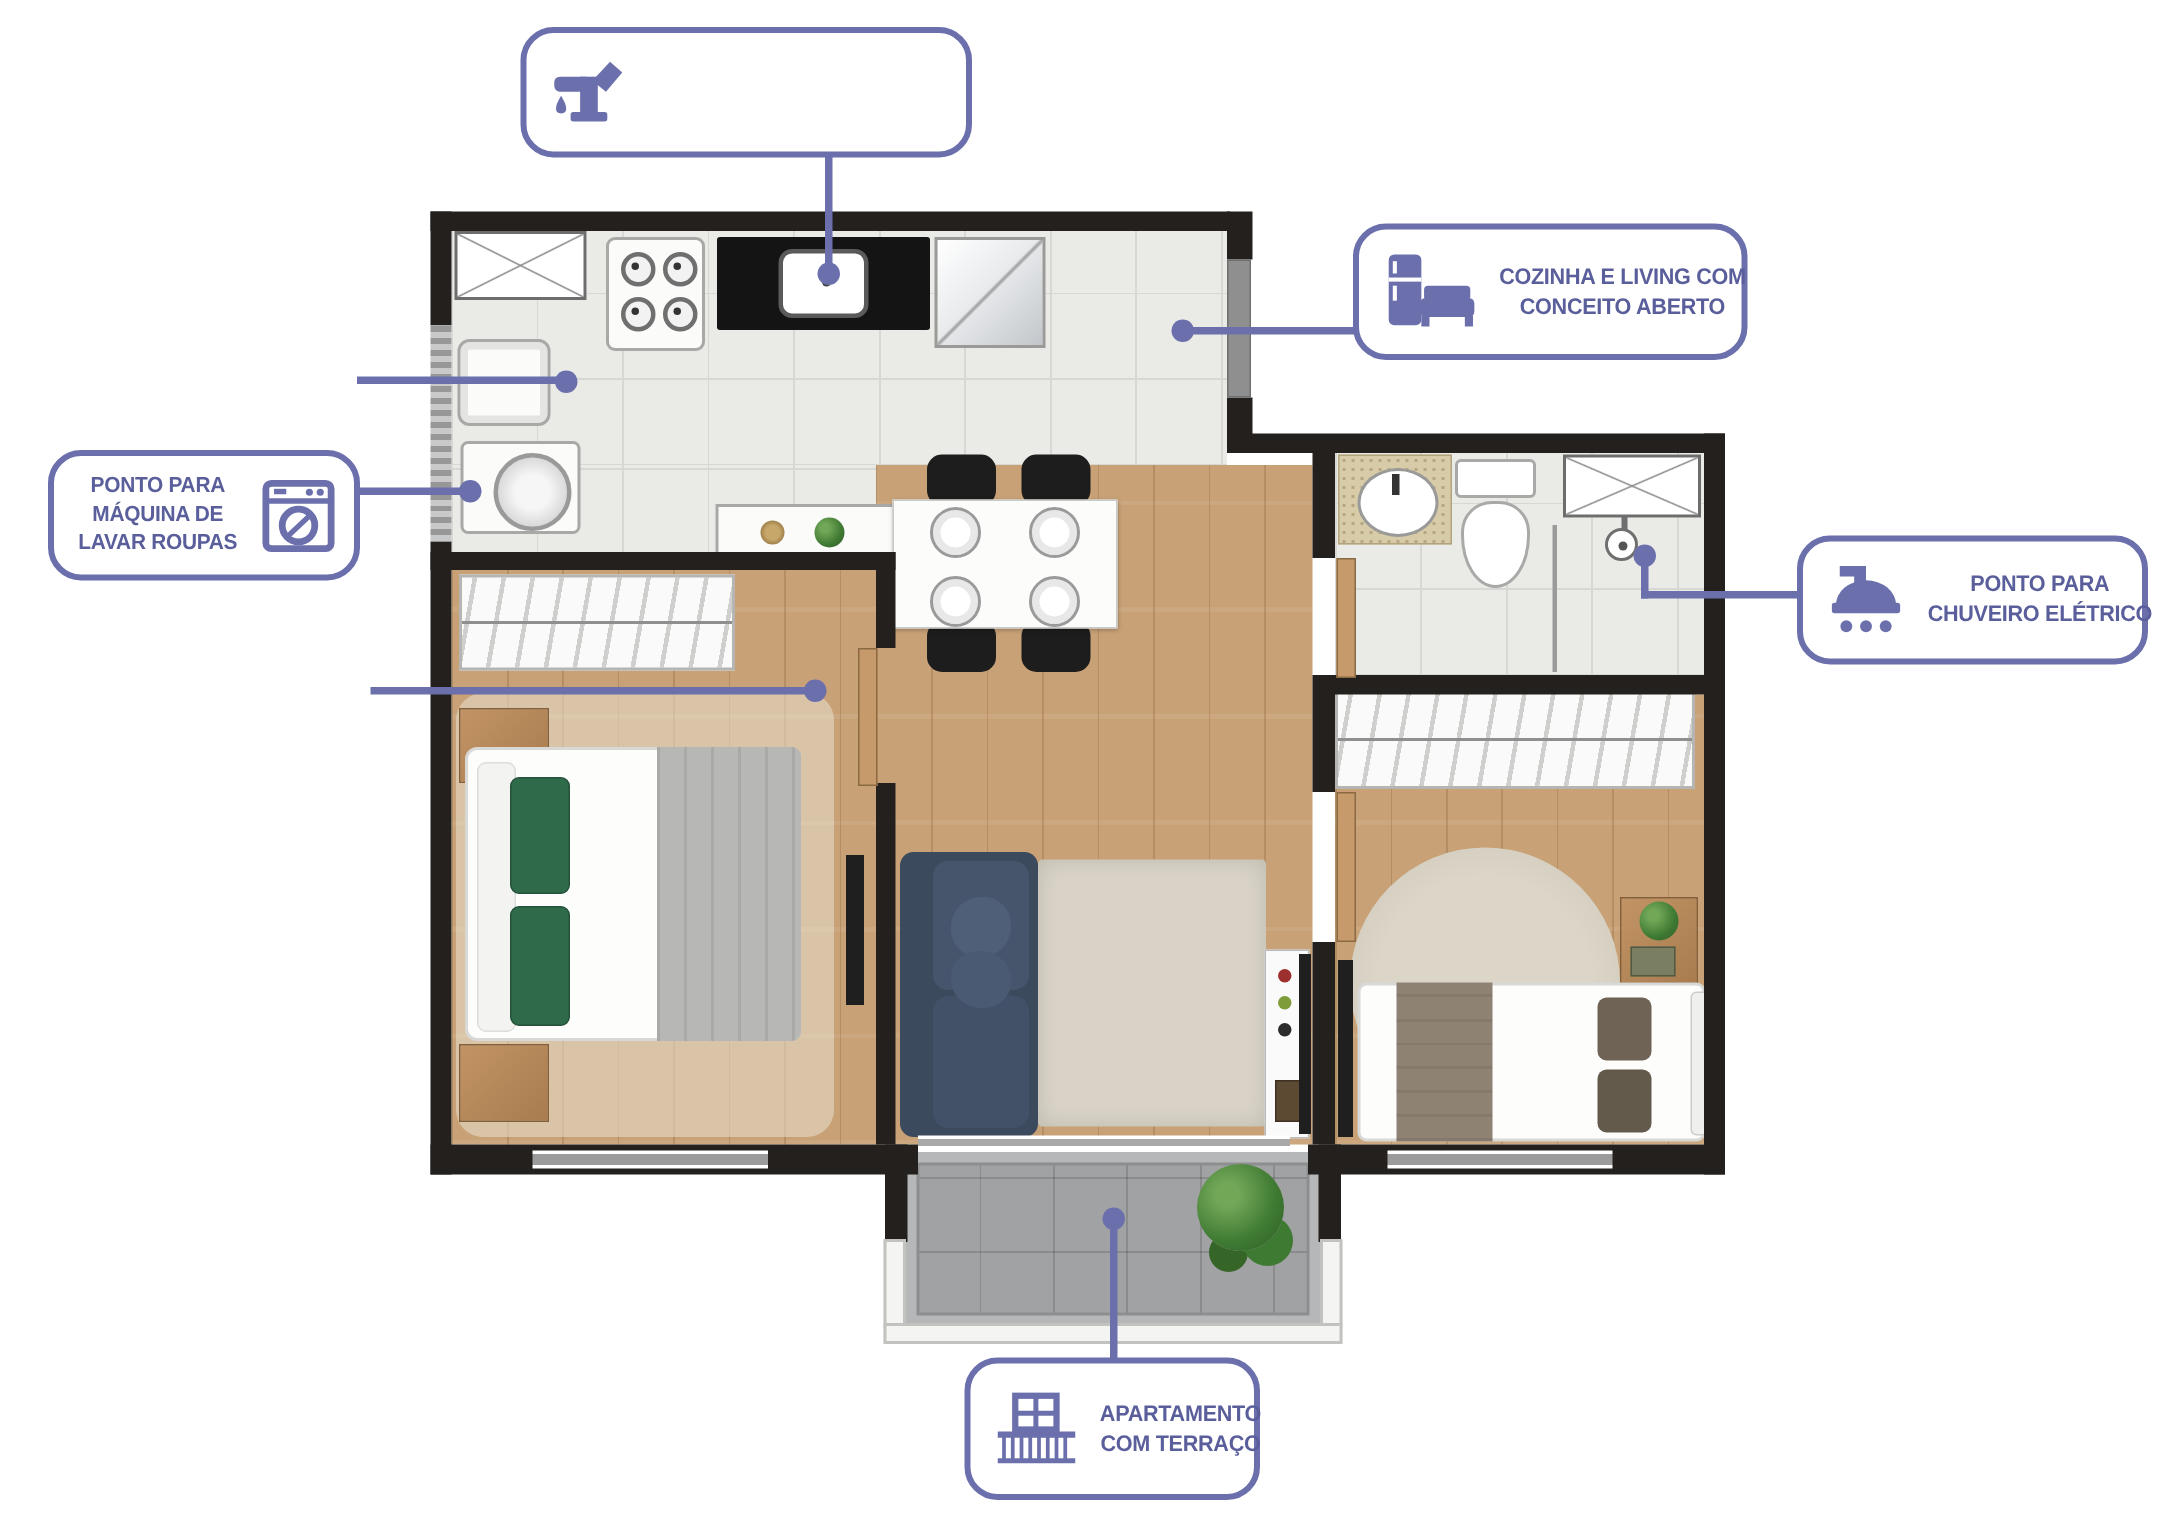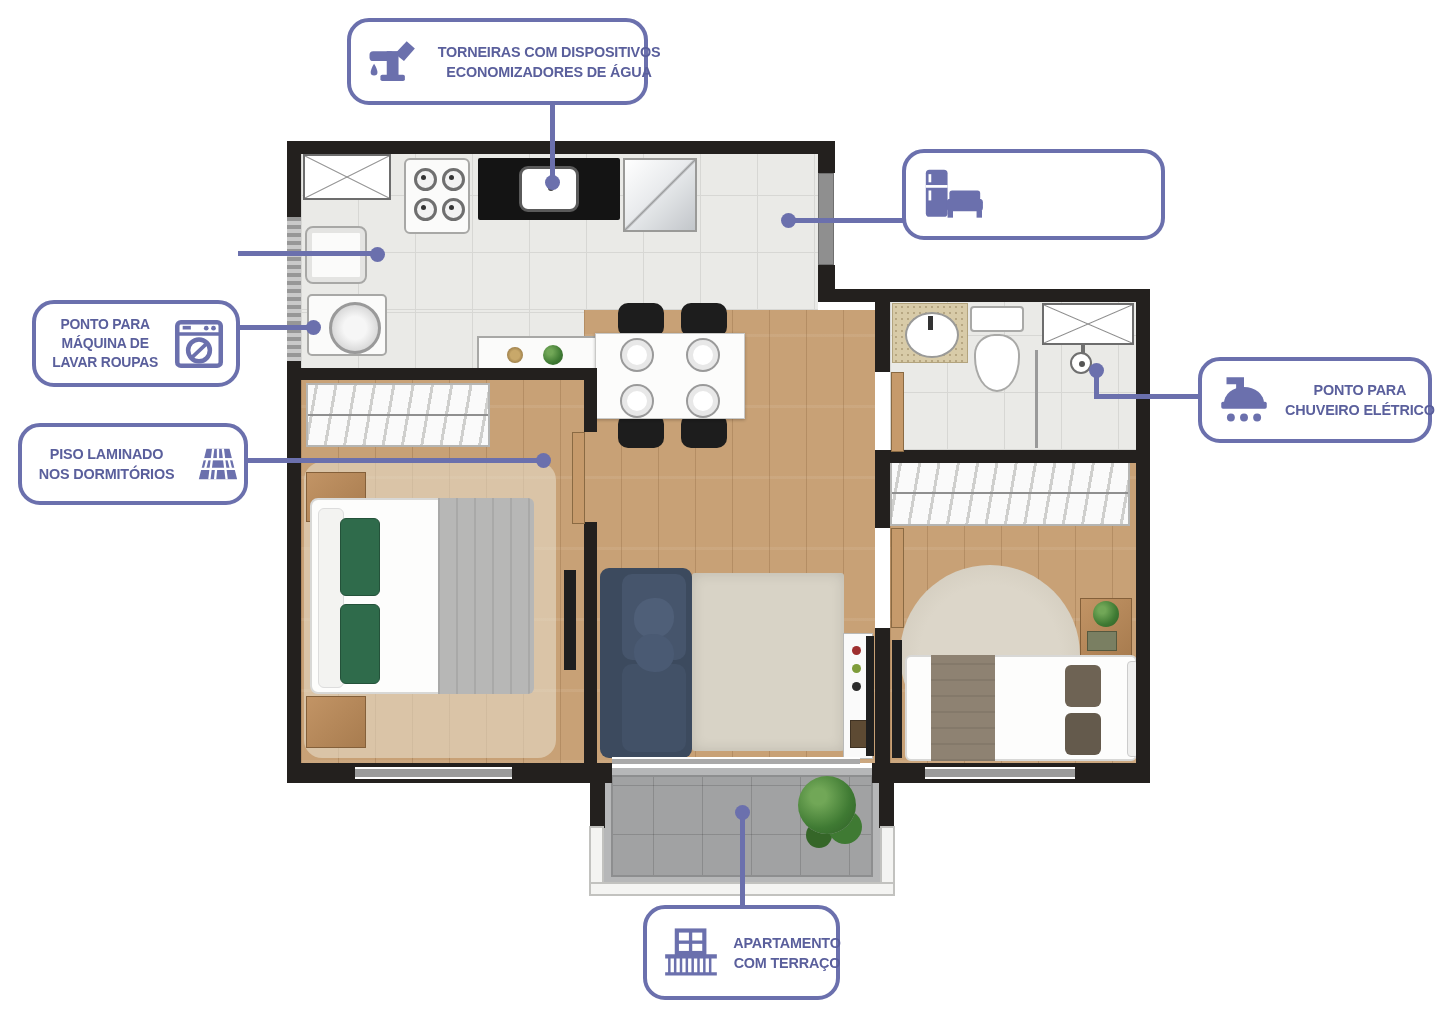--- a/index.html
+++ b/index.html
@@ -217,24 +217,20 @@
   <div class="abs callout" style="left:347px;top:18px;width:301px;height:87px;">
     <span class="cicon">
       <svg width="58" height="58" viewBox="0 0 64 64" fill="#6B70AD">
         <rect x="5" y="20" width="27" height="11" rx="4"></rect>
         <rect x="24" y="20" width="13" height="27"></rect>
         <rect x="17" y="46" width="27" height="7" rx="2"></rect>
         <polygon points="33,23 46,9 55,17 43,31"></polygon>
         <path d="M10 34 c-5 8 -5 13 0 13 c5 0 5 -5 0 -13 z"></path>
       </svg>
     </span>
-    <span class="txt">
-      <span>TORNEIRAS COM DISPOSITIVOS</span>
-      <span>ECONOMIZADORES DE ÁGUA</span>
-    </span>
   </div>
 
 
   <div class="abs callout" style="left:32px;top:300px;width:208px;height:87px;">
     <span class="txt" style="font-size:14.5px;">
       <span>PONTO PARA</span>
       <span>MÁQUINA DE</span>
       <span>LAVAR ROUPAS</span>
     </span>
     <span class="cicon">
@@ -243,54 +239,37 @@
         <line x1="8" y1="21" x2="56" y2="21" stroke-width="4"></line>
         <rect x="14" y="12" width="9" height="4" fill="#6B70AD" stroke="none"></rect>
         <circle cx="40" cy="14.5" r="2.6" fill="#6B70AD" stroke="none"></circle>
         <circle cx="48" cy="14.5" r="2.6" fill="#6B70AD" stroke="none"></circle>
         <circle cx="32" cy="39" r="12" stroke-width="5"></circle>
         <line x1="24" y1="47" x2="41" y2="31" stroke-width="4"></line>
       </svg>
     </span>
   </div>
 
-  <div class="abs callout" style="left:18px;top:423px;width:230px;height:82px;">
-    <span class="txt">
-      <span>PISO LAMINADO</span>
-      <span>NOS DORMITÓRIOS</span>
-    </span>
-    <span class="cicon">
-      <svg width="62" height="46" viewBox="0 0 64 48" fill="#6B70AD">
-        <polygon points="20,8 44,8 52,40 12,40"></polygon>
-        <g stroke="#fff" stroke-width="2.4" fill="none">
-          <path d="M16.5 19 H47.5"></path>
-          <path d="M14 29 H50"></path>
-          <path d="M27 8 L23 40"></path>
-          <path d="M37 8 L41 40"></path>
-          <path d="M32 8 L32 19"></path>
-          <path d="M21 19 L18.5 29"></path>
-          <path d="M43 19 L45.5 29"></path>
-          <path d="M30 29 L29 40"></path>
-        </g>
-      </svg>
-    </span>
-  </div>
 
   <div class="abs callout" style="left:902px;top:149px;width:263px;height:91px;">
     <span class="cicon">
       <svg width="66" height="58" viewBox="0 0 72 64" fill="#6B70AD">
         <rect x="6" y="4" width="24" height="52" rx="4"></rect>
         <rect x="6" y="21" width="24" height="3" fill="#fff"></rect>
         <rect x="9" y="9" width="3" height="9" fill="#fff"></rect>
         <rect x="9" y="27" width="3" height="11" fill="#fff"></rect>
         <rect x="32" y="27" width="34" height="11" rx="3"></rect>
         <rect x="29" y="36" width="40" height="14" rx="4"></rect>
         <rect x="30" y="49" width="6" height="8"></rect>
         <rect x="62" y="49" width="6" height="8"></rect>
       </svg>
+    </span>
+    <span class="txt">
+      <span>COZINHA E LIVING COM</span>
+      <span>CONCEITO ABERTO</span>
     </span>
   </div>
 
   <div class="abs callout" style="left:1198px;top:357px;width:234px;height:86px;">
     <span class="cicon">
       <svg width="56" height="56" viewBox="0 0 64 64" fill="#6B70AD">
         <path d="M12 6 h20 v16 h-9 v-8 h-11 z"></path>
         <path d="M9 36 a23 19 0 0 1 46 0 z"></path>
         <rect x="6" y="34" width="52" height="8" rx="2"></rect>
         <circle cx="17" cy="52" r="4.5"></circle>

